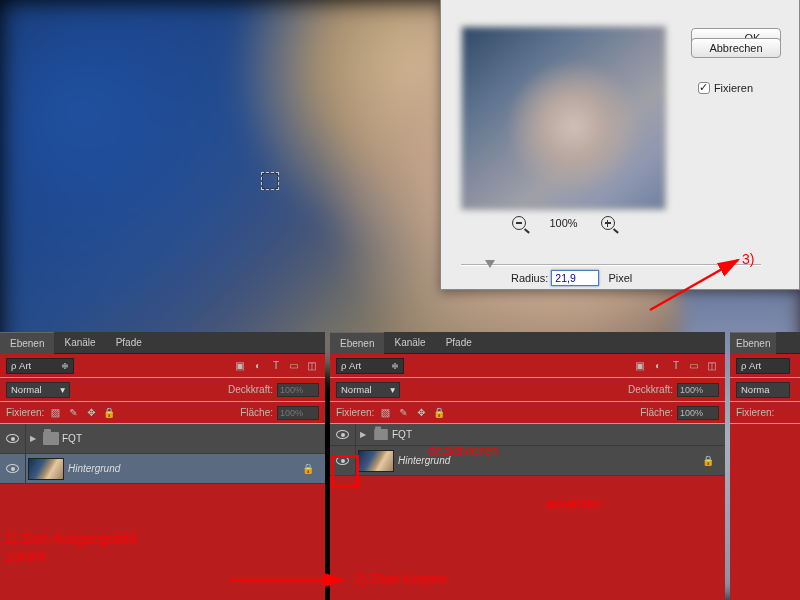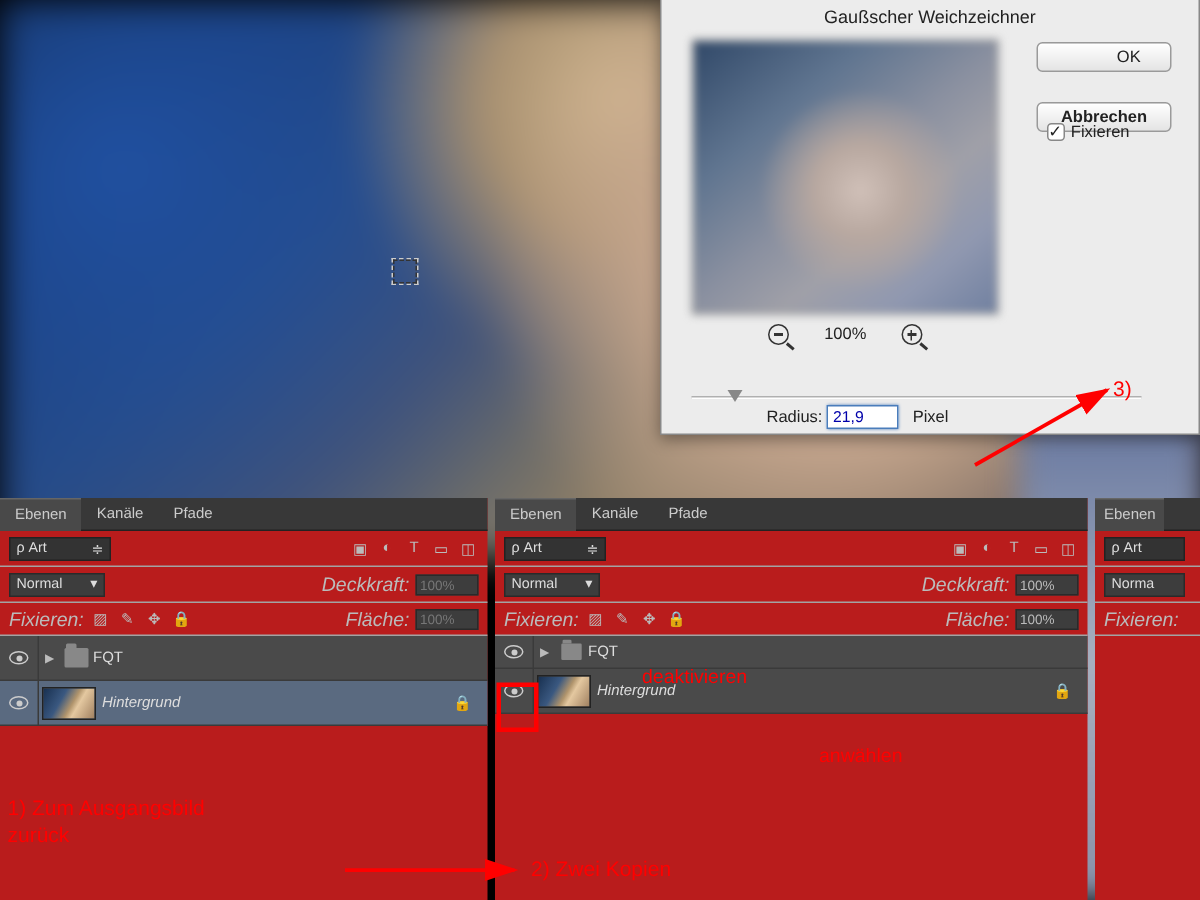--- a/index.html
+++ b/index.html
@@ -62,21 +62,21 @@
   .slider-thumb {
     position:absolute; left:24px; top:2px; width:0; height:0;
     border-left:5px solid transparent; border-right:5px solid transparent; border-top:8px solid #888;
   }
   .dlg-btn {
     position:absolute; right:18px; width:90px; height:20px; background:linear-gradient(#fff,#e4e4e4);
     border:1px solid #9a9a9a; border-radius:4px; font-size:11px; text-align:center; line-height:18px;
     box-shadow: 0 1px 0 #fff inset;
   }
   .dlg-btn.ok { top: 28px; font-weight: 500; padding-left: 33px; }
-  .dlg-btn.cancel { top: 68px; font-weight: bold; }
+  .dlg-btn.cancel { top: 38px; }
   .dlg-check { position:absolute; right: 46px; top: 82px; font-size:11px; display:flex; align-items:center; gap:4px; }
   .chk { width:12px; height:12px; background:#fff; border:1px solid #888; border-radius:3px; display:inline-block; position:relative; }
   .chk::after { content:"✓"; font-size:11px; color:#222; position:absolute; top:-2px; left:0; }
 
   .panel {
     position:absolute; background:#b91c1c; color:#ccc; font-size:10px;
   }
   .panel1 { left:0; top:332px; width:325px; height:268px; }
   .panel2 { left:330px; top:332px; width:395px; height:268px; }
   .panel3 { left:730px; top:332px; width:70px; height:268px; }
@@ -88,21 +88,21 @@
     height:24px; display:flex; align-items:center; padding:0 6px; gap:4px; border-bottom:1px solid #a3a3a3;
   }
   .lock-row { height:22px; }
   .kind-select {
     width:68px; height:16px; background:#333; border:1px solid #222; color:#ddd; font-size:9.5px;
     display:flex; align-items:center; padding:0 4px; justify-content:space-between;
   }
   .mini-icon { width:14px; height:12px; display:inline-block; color:#bbb; text-align:center; font-size:10px; }
   .sel { width:64px; height:16px; background:#3d3d3d; border:1px solid #2a2a2a; color:#ddd; font-size:9.5px; padding:0 4px; line-height:14px; display:flex; justify-content:space-between; align-items:center; }
   .val { width:42px; height:14px; background:#3d3d3d; border:1px solid #2a2a2a; color:#bbb; font-size:9px; line-height:12px; padding:0 2px; }
-  .label { color:#bbb; font-size:13px;font-style:italic; }
+  .label { color:#bbb; font-size:10px; }
   .layer-list { }
   .layer-row {
     height:30px; display:flex; align-items:center; background:#4a4a4a; border-bottom:1px solid #3a3a3a;
   }
   .layer-row.active { background:#5a6a80; }
   .eye-cell { width:26px; height:30px; border-right:1px solid #3a3a3a; display:flex; align-items:center; justify-content:center; }
   .eye { width:13px; height:9px; border:1px solid #ccc; border-radius:60% 60% 60% 60%; position:relative; }
   .eye::after { content:""; position:absolute; left:4px; top:2px; width:4px; height:4px; border-radius:50%; background:#ccc; }
   .arrow-cell { width:14px; text-align:center; font-size:8px; color:#bbb; }
   .folder-th { width:16px; height:13px; background:#888; border-radius:1px; position:relative; margin:0 3px; }
@@ -120,21 +120,20 @@
   .arrow-svg { position:absolute; pointer-events:none; }
 </style>
 </head>
 <body>
 
 <div class="canvas-bg"></div>
 <div class="canvas-bg-right"></div>
 <div class="marquee"></div>
 
 <div class="dialog">
-  <div class="dialog-title">Gaußscher Weichzeichner</div>
   <div class="preview-box"></div>
   <div class="zoom-row">
     <span class="mag minus"></span>
     <span>100%</span>
     <span class="mag plus"><span class="v"></span></span>
   </div>
   <div class="radius-row">
     <span>Radius:</span>
     <span class="radius-input">21,9</span>
     <span style="margin-left:6px">Pixel</span>

